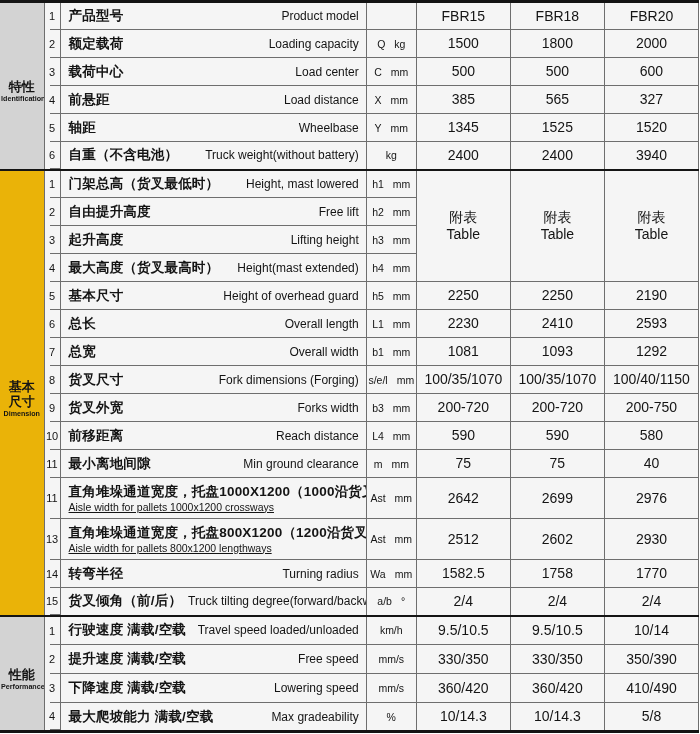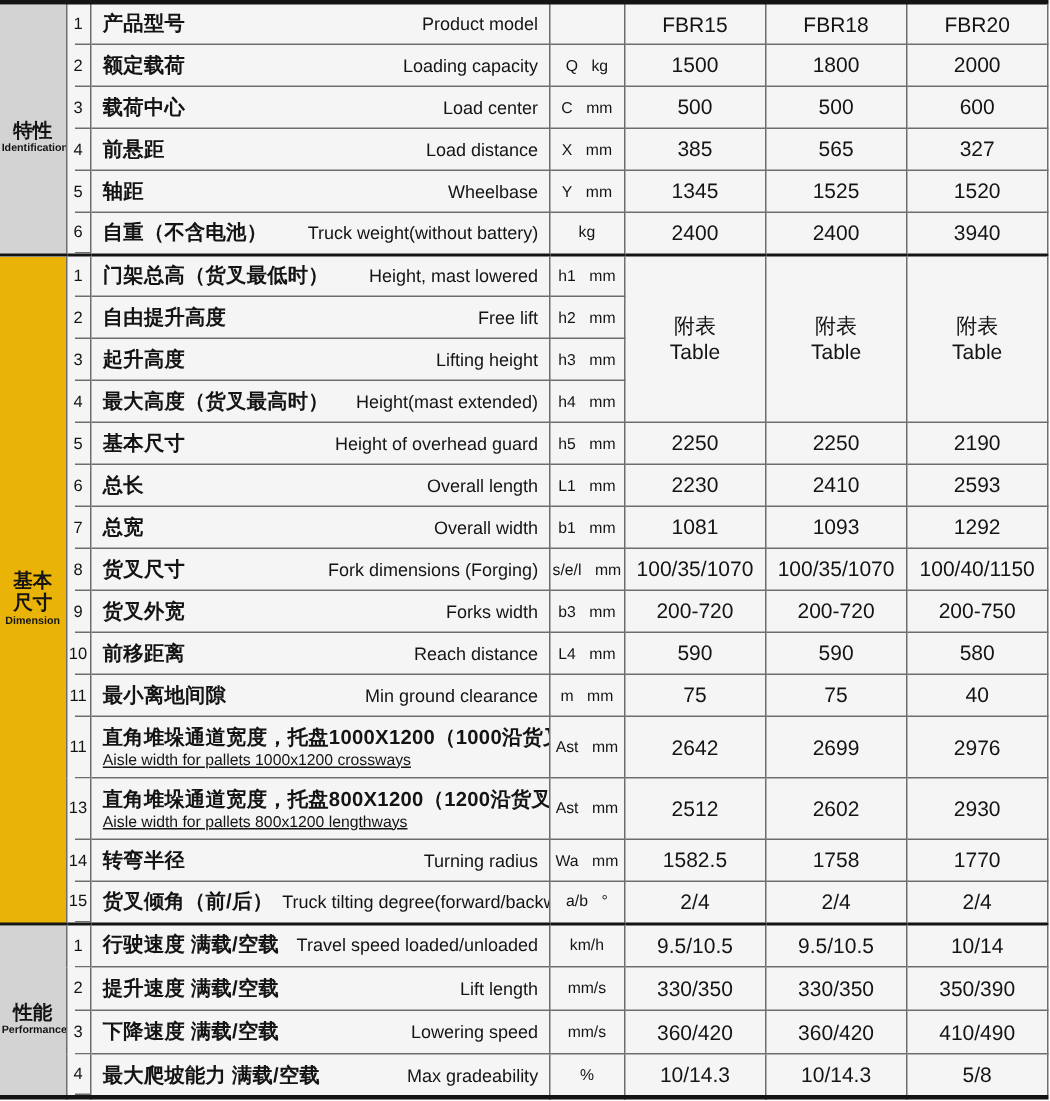--- a/index.html
+++ b/index.html
@@ -531,21 +531,21 @@
           </td>
           <td class="value-cell">9.5/10.5</td>
           <td class="value-cell">9.5/10.5</td>
           <td class="value-cell">10/14</td>
         </tr>
         <tr class="perf-row">
           <td class="no-cell">2</td>
           <td class="label-cell">
             <div class="label-line">
               <span class="lbl-cn">提升速度  满载/空载</span>
-              <span class="lbl-en">Lift length</span>
+              <span class="lbl-en">Free speed</span>
             </div>
           </td>
           <td class="unit-cell">
             <div class="unit-wrap">
               <span class="unit-u">mm/s</span>
             </div>
           </td>
           <td class="value-cell">330/350</td>
           <td class="value-cell">330/350</td>
           <td class="value-cell">350/390</td>

